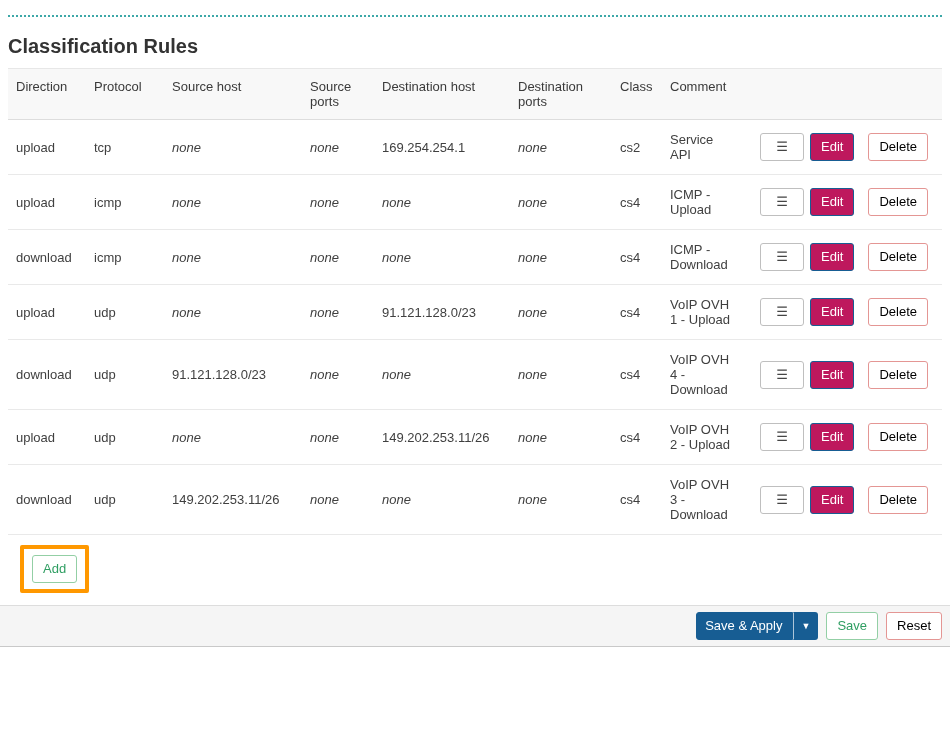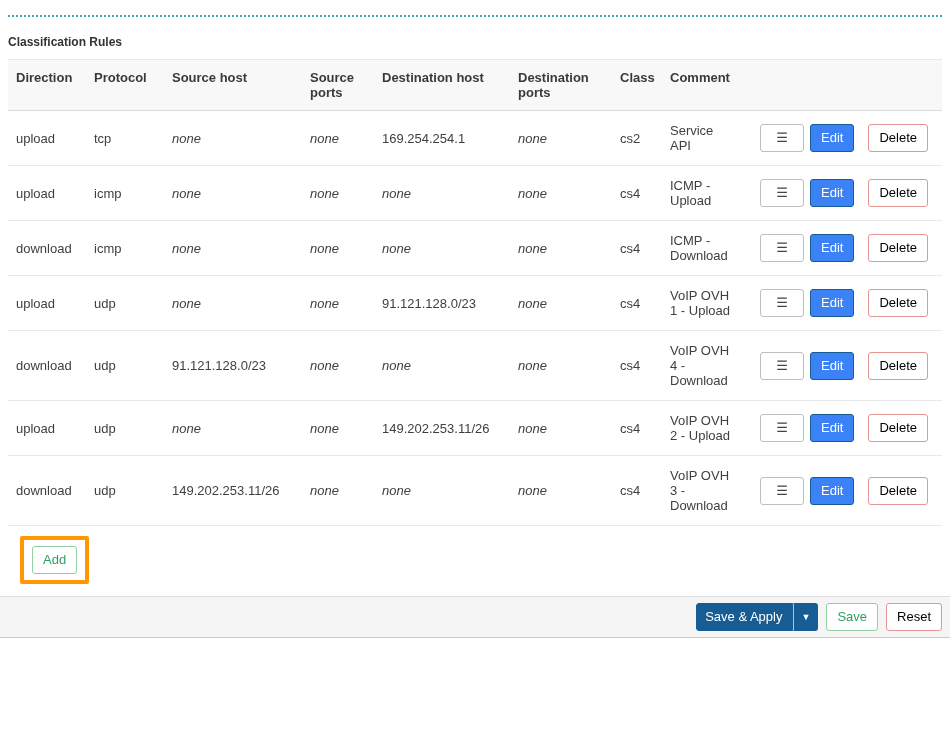--- a/index.html
+++ b/index.html
@@ -28,21 +28,21 @@
     margin: 15px 0 12px;
   }
   p.page-desc {
     margin: 10px 0 16px;
     font-size: 13px;
     line-height: 1.55;
     color: #404040;
   }
   h3.section-title {
     margin: 18px 0 10px;
-    font-size: 12px;
+    font-size: 20px;
     font-weight: 700;
     color: #333333;
   }
 
   table.rules {
     width: 100%;
     border-collapse: collapse;
     table-layout: fixed;
     font-size: 13px;
     color: #404040;
@@ -51,21 +51,21 @@
   table.rules col.c-direction { width: 78px; }
   table.rules col.c-protocol { width: 78px; }
   table.rules col.c-src-host { width: 138px; }
   table.rules col.c-src-ports { width: 72px; }
   table.rules col.c-dst-host { width: 136px; }
   table.rules col.c-dst-ports { width: 102px; }
   table.rules col.c-class { width: 50px; }
   table.rules col.c-comment { width: 82px; }
   table.rules thead th {
     text-align: left;
-    font-weight: 700;
+    font-weight: 400;
     background: #f8f8f8;
     padding: 10px 8px;
     vertical-align: top;
     border-bottom: 1px solid #dddddd;
     color: #3a3a3a;
   }
   table.rules tbody td {
     padding: 12px 8px;
     vertical-align: middle;
     border-bottom: 1px solid #e9e9e9;
@@ -90,21 +90,21 @@
     cursor: pointer;
     vertical-align: middle;
   }
   .btn-sort {
     border-color: #bfbfbf;
     color: #444444;
     padding: 5px 15px;
     margin-right: 6px;
   }
   .btn-edit {
-    background: #3b82f6;
+    background: #be185d;
     border-color: #175d93;
     color: #ffffff;
     margin-right: 14px;
   }
   .btn-delete, .btn-reset {
     border-color: #e49694;
     color: #000000;
   }
   .btn-save, .btn-add {
     border-color: #93cfa5;

